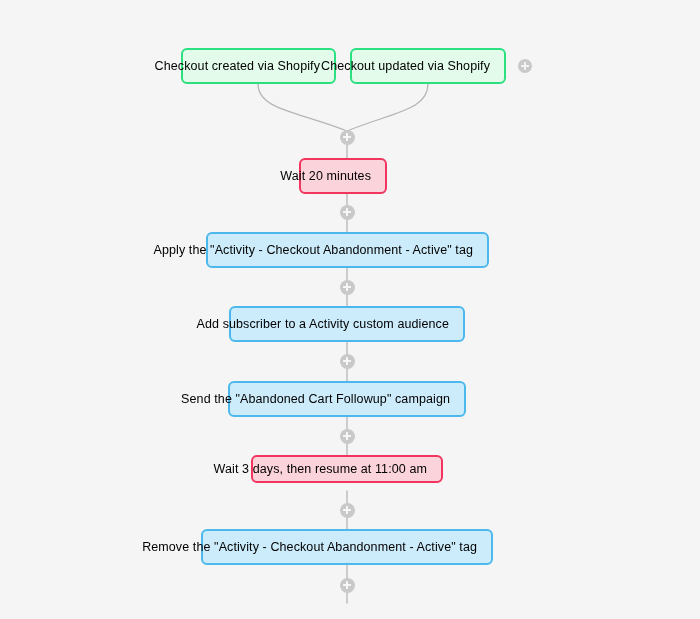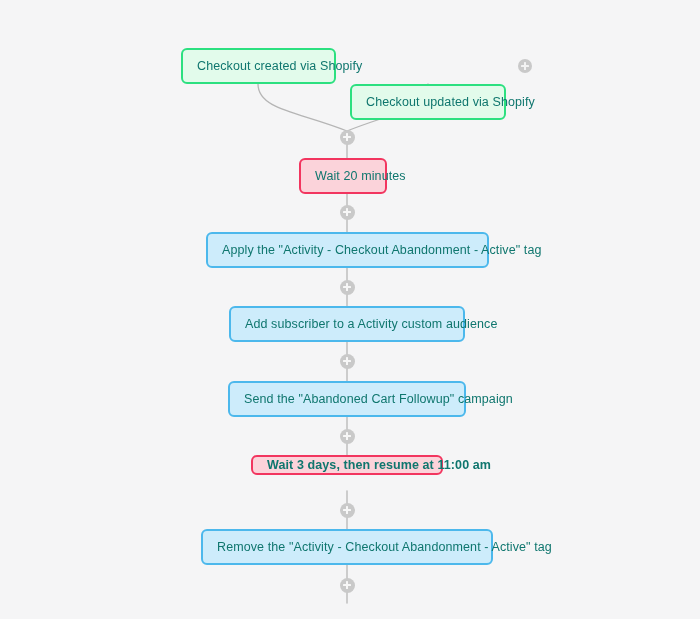--- a/index.html
+++ b/index.html
@@ -26,27 +26,27 @@
     top: 0;
     width: 700px;
     height: 619px;
     pointer-events: none;
   }
   .node-box {
     position: absolute;
     box-sizing: border-box;
     display: flex;
     align-items: center;
-    justify-content: flex-start;
+    justify-content: flex-end;
     border-radius: 6px;
     border-width: 2px;
     border-style: solid;
     font-size: 12.5px;
     letter-spacing: 0.1px;
-    color: #0f766e;
+    color: #000000;
     white-space: nowrap;
     padding: 0 14px;
     cursor: pointer;
   }
   .node-box .node-label {
     display: block;
     line-height: 1.2;
   }
   .type-trigger {
     background: #e2fbeb;
@@ -139,36 +139,36 @@
         <path d="M 347 516 L 347 529"></path>
         <path d="M 347 565 L 347 579"></path>
         <path d="M 347 591 L 347 603"></path>
       </g>
   </svg>
 
   <div id="nodes-layer">
       <div class="node-box type-trigger" style="left: 181px; top: 48px; width: 155px; height: 36px;">
         <span class="node-label">Checkout created via Shopify</span>
       </div>
-      <div class="node-box type-trigger" style="left: 350px; top: 48px; width: 156px; height: 36px; margin-top: 36px;">
+      <div class="node-box type-trigger" style="left: 350px; top: 48px; width: 156px; height: 36px;">
         <span class="node-label">Checkout updated via Shopify</span>
       </div>
       <div class="node-box type-delay" style="left: 299px; top: 158px; width: 88px; height: 36px;">
         <span class="node-label">Wait 20 minutes</span>
       </div>
       <div class="node-box type-action" style="left: 206px; top: 232px; width: 283px; height: 36px;">
         <span class="node-label">Apply the "Activity - Checkout Abandonment - Active" tag</span>
       </div>
       <div class="node-box type-action" style="left: 229px; top: 306px; width: 236px; height: 36px;">
         <span class="node-label">Add subscriber to a Activity custom audience</span>
       </div>
       <div class="node-box type-action" style="left: 228px; top: 381px; width: 238px; height: 36px;">
         <span class="node-label">Send the "Abandoned Cart Followup" campaign</span>
       </div>
-      <div class="node-box type-delay" style="left: 251px; top: 455px; width: 192px; height: 20px; font-weight: bold;">
+      <div class="node-box type-delay" style="left: 251px; top: 455px; width: 192px; height: 28px;">
         <span class="node-label">Wait 3 days, then resume at 11:00 am</span>
       </div>
       <div class="node-box type-action" style="left: 201px; top: 529px; width: 292px; height: 36px;">
         <span class="node-label">Remove the "Activity - Checkout Abandonment - Active" tag</span>
       </div>
       <div class="plus-node" style="left: 347px; top: 137px;"></div>
       <div class="plus-node" style="left: 347px; top: 212px;"></div>
       <div class="plus-node" style="left: 347px; top: 287px;"></div>
       <div class="plus-node" style="left: 347px; top: 361px;"></div>
       <div class="plus-node" style="left: 347px; top: 436px;"></div>

